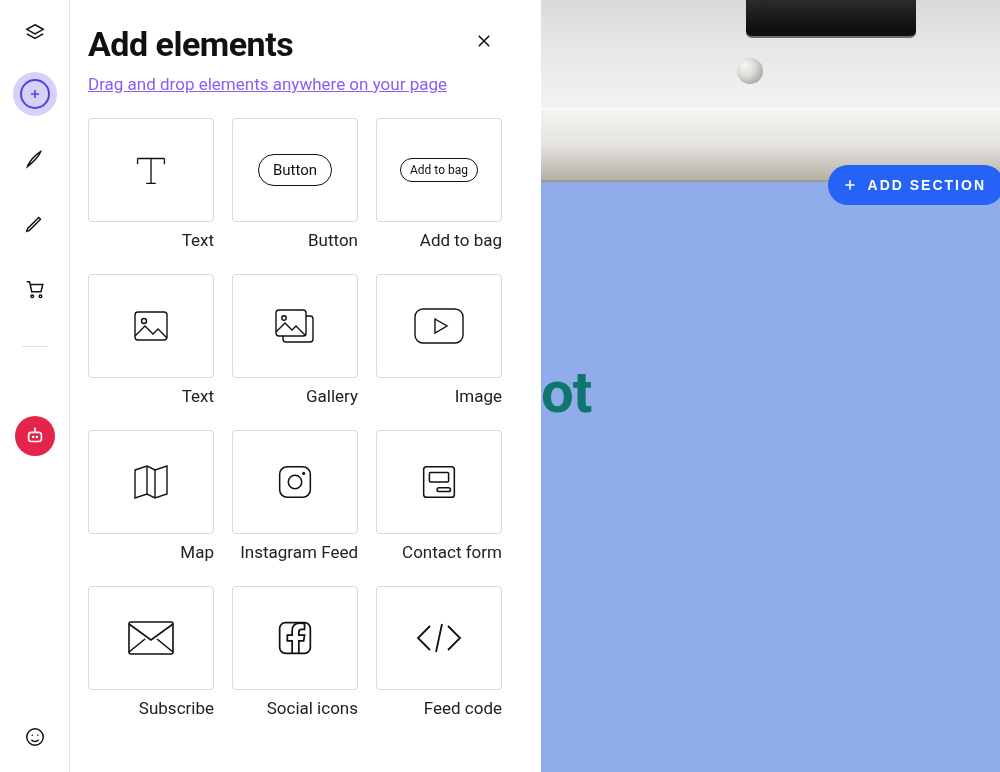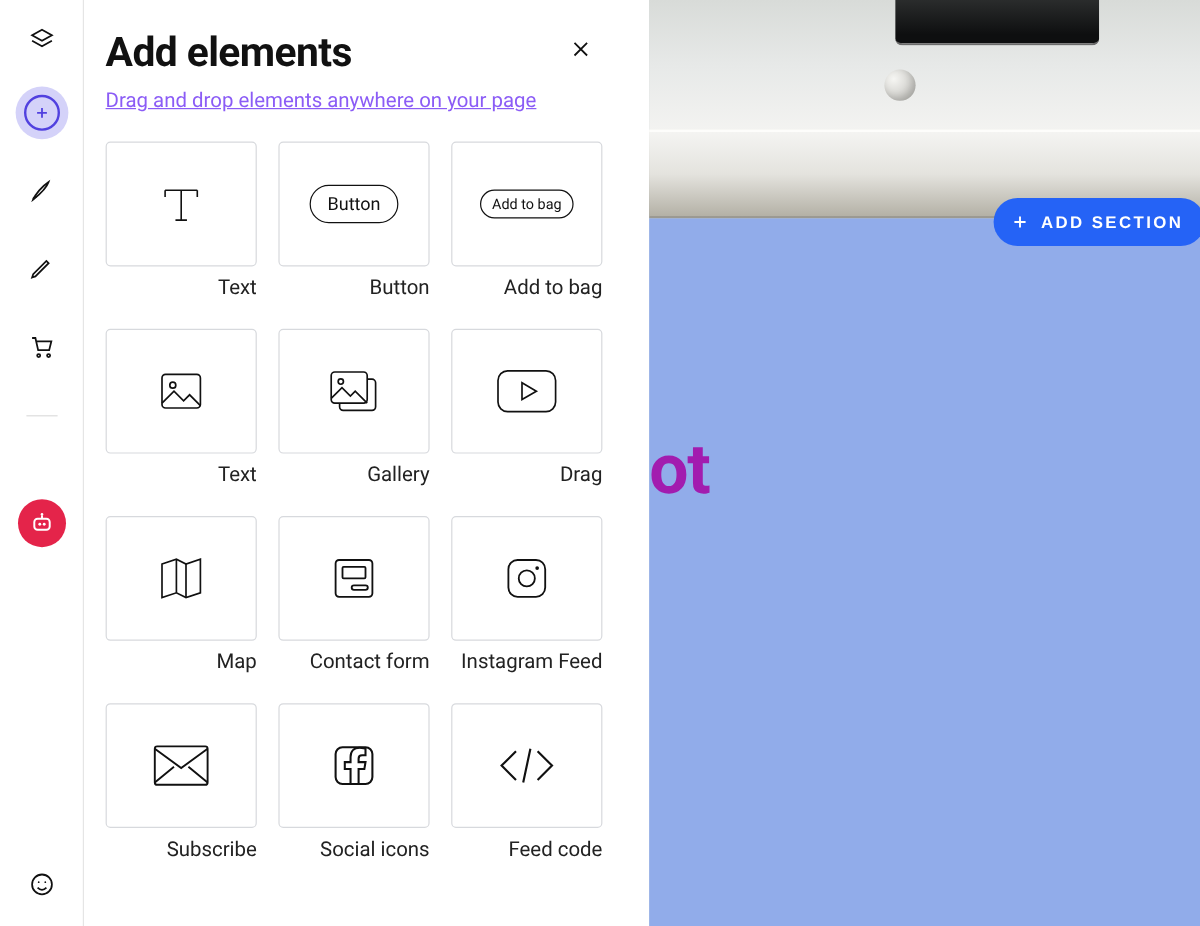--- a/index.html
+++ b/index.html
@@ -91,21 +91,21 @@
   }
   .canvas-overlay {
     position: absolute;
     top: 182px; left: 0; width: 100%; height: 590px;
     background: #91acea;
   }
   .canvas-title {
     position: absolute;
     top: 358px; left: 0;
     font-size: 58px; font-weight: 700;
-    color: #a21caf;
+    color: #0f766e;
     letter-spacing: -1px;
   }
   .add-section {
     position: absolute;
     top: 165px; right: -4px;
     height: 40px;
     padding: 0 18px 0 14px;
     background: #2563f6;
     color: #fff;
     border: none;
@@ -319,57 +319,57 @@
       <div class="tile-label">Gallery</div>
     </div>
 
     <div class="cell">
       <div class="tile">
         <svg width="56" height="42" viewBox="0 0 56 42" fill="none" stroke="currentColor" stroke-width="1.4">
           <rect x="4" y="4" width="48" height="34" rx="8"></rect>
           <path d="M24 14l12 7-12 7z"></path>
         </svg>
       </div>
-      <div class="tile-label">Drag</div>
+      <div class="tile-label">Image</div>
     </div>
 
     <div class="cell">
       <div class="tile">
         <svg width="48" height="48" viewBox="0 0 48 48" fill="none" stroke="currentColor" stroke-width="1.4">
           <path d="M8 12l12-4 8 4 12-4v28l-12 4-8-4-12 4z"></path>
           <path d="M20 8v28M28 12v28"></path>
         </svg>
       </div>
       <div class="tile-label">Map</div>
+    </div>
+
+    <div class="cell">
+      <div class="tile">
+        <svg width="46" height="46" viewBox="0 0 48 48" fill="none" stroke="currentColor" stroke-width="1.6">
+          <rect x="8" y="8" width="32" height="32" rx="8"></rect>
+          <circle cx="24" cy="24" r="7"></circle>
+          <circle cx="33" cy="15" r="1.6" fill="currentColor" stroke="none"></circle>
+        </svg>
+      </div>
+      <div class="tile-label">Instagram Feed</div>
     </div>
 
     <div class="cell">
       <div class="tile">
         <svg width="46" height="46" viewBox="0 0 48 48" fill="none" stroke="currentColor" stroke-width="1.6">
           <rect x="8" y="8" width="32" height="32" rx="3"></rect>
           <rect x="14" y="14" width="20" height="10" rx="1"></rect>
           <rect x="22" y="30" width="14" height="4" rx="2"></rect>
         </svg>
       </div>
       <div class="tile-label">Contact form</div>
     </div>
 
     <div class="cell">
       <div class="tile">
-        <svg width="46" height="46" viewBox="0 0 48 48" fill="none" stroke="currentColor" stroke-width="1.6">
-          <rect x="8" y="8" width="32" height="32" rx="8"></rect>
-          <circle cx="24" cy="24" r="7"></circle>
-          <circle cx="33" cy="15" r="1.6" fill="currentColor" stroke="none"></circle>
-        </svg>
-      </div>
-      <div class="tile-label">Instagram Feed</div>
-    </div>
-
-    <div class="cell">
-      <div class="tile">
         <svg width="52" height="40" viewBox="0 0 52 40" fill="none" stroke="currentColor" stroke-width="1.6">
           <rect x="4" y="4" width="44" height="32" rx="2"></rect>
           <path d="M4 6l22 16L48 6"></path>
           <path d="M4 34l16-13M48 34L32 21"></path>
         </svg>
       </div>
       <div class="tile-label">Subscribe</div>
     </div>
 
     <div class="cell">

